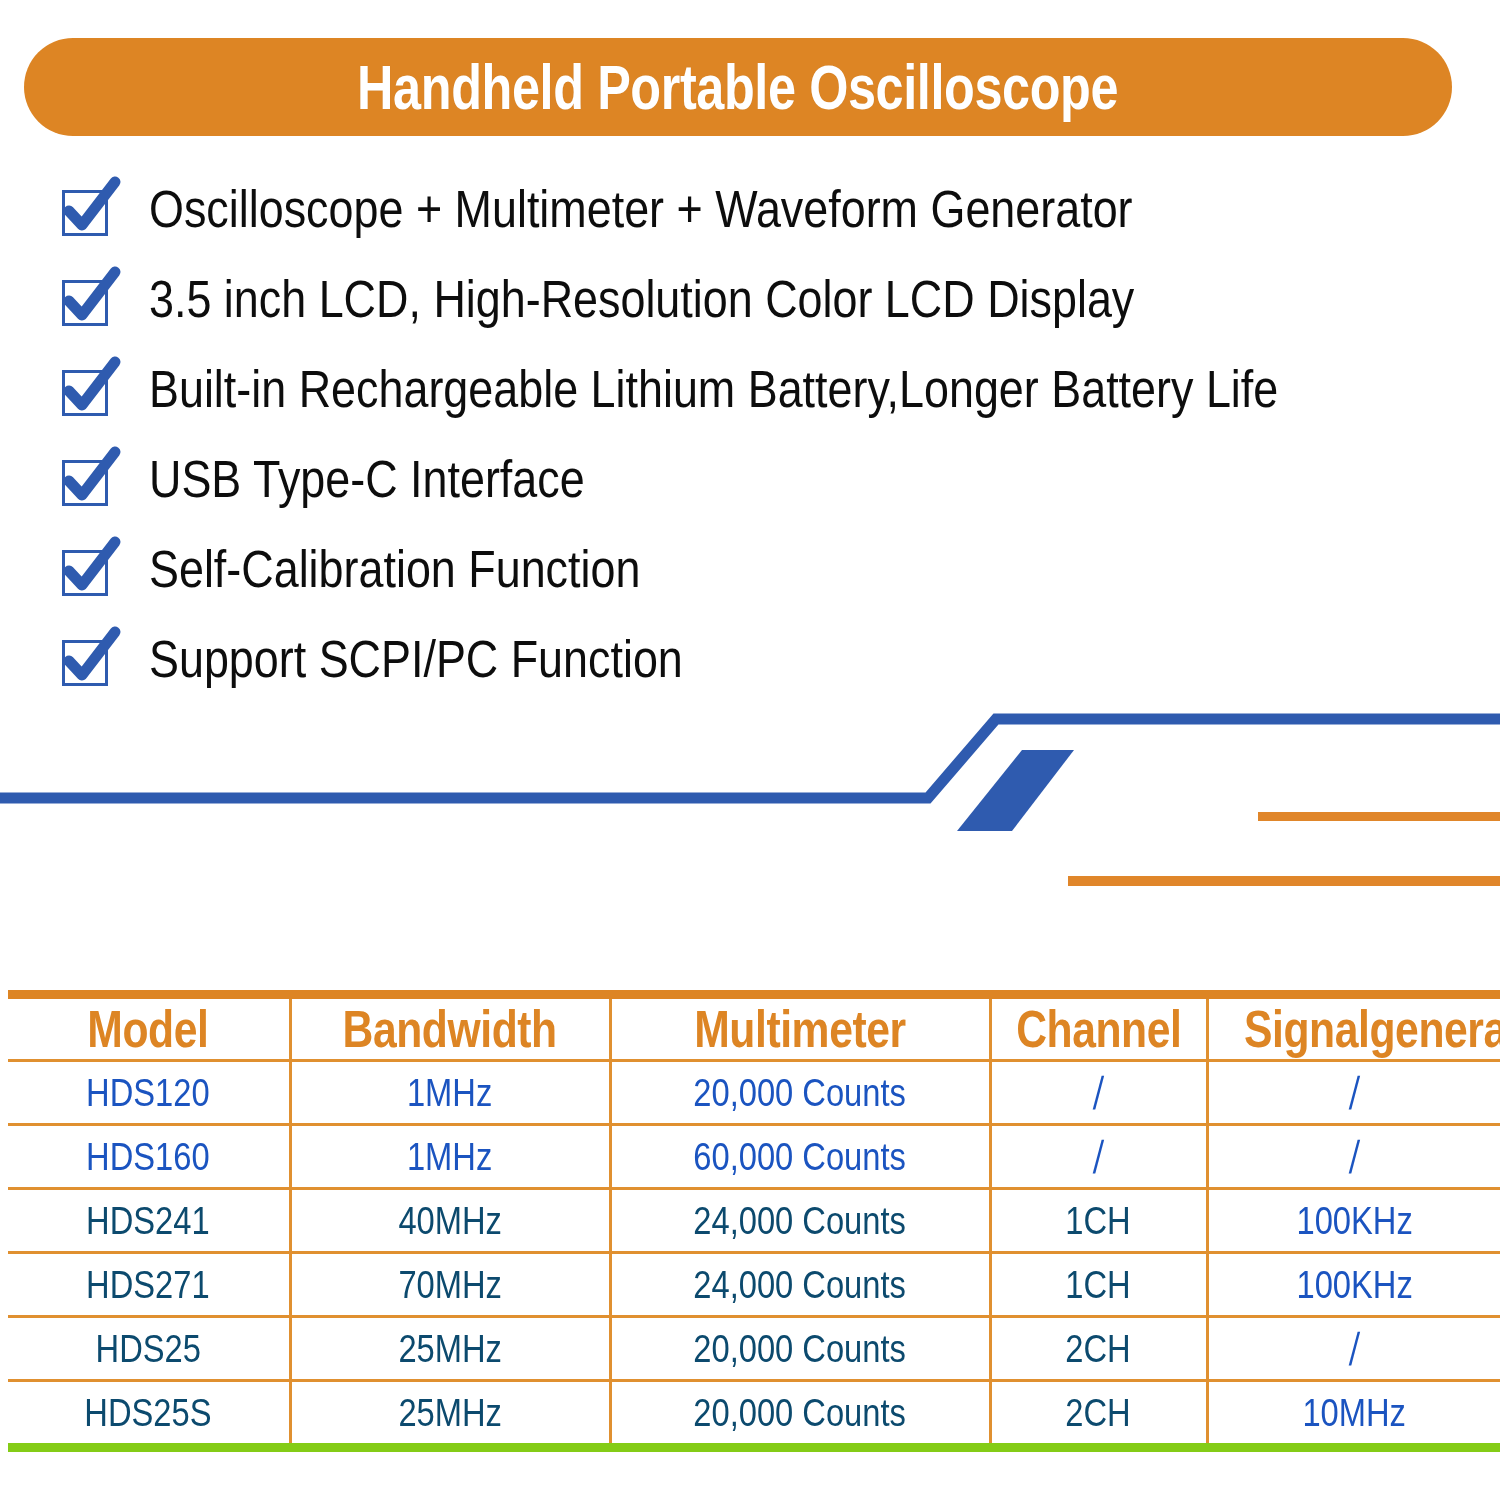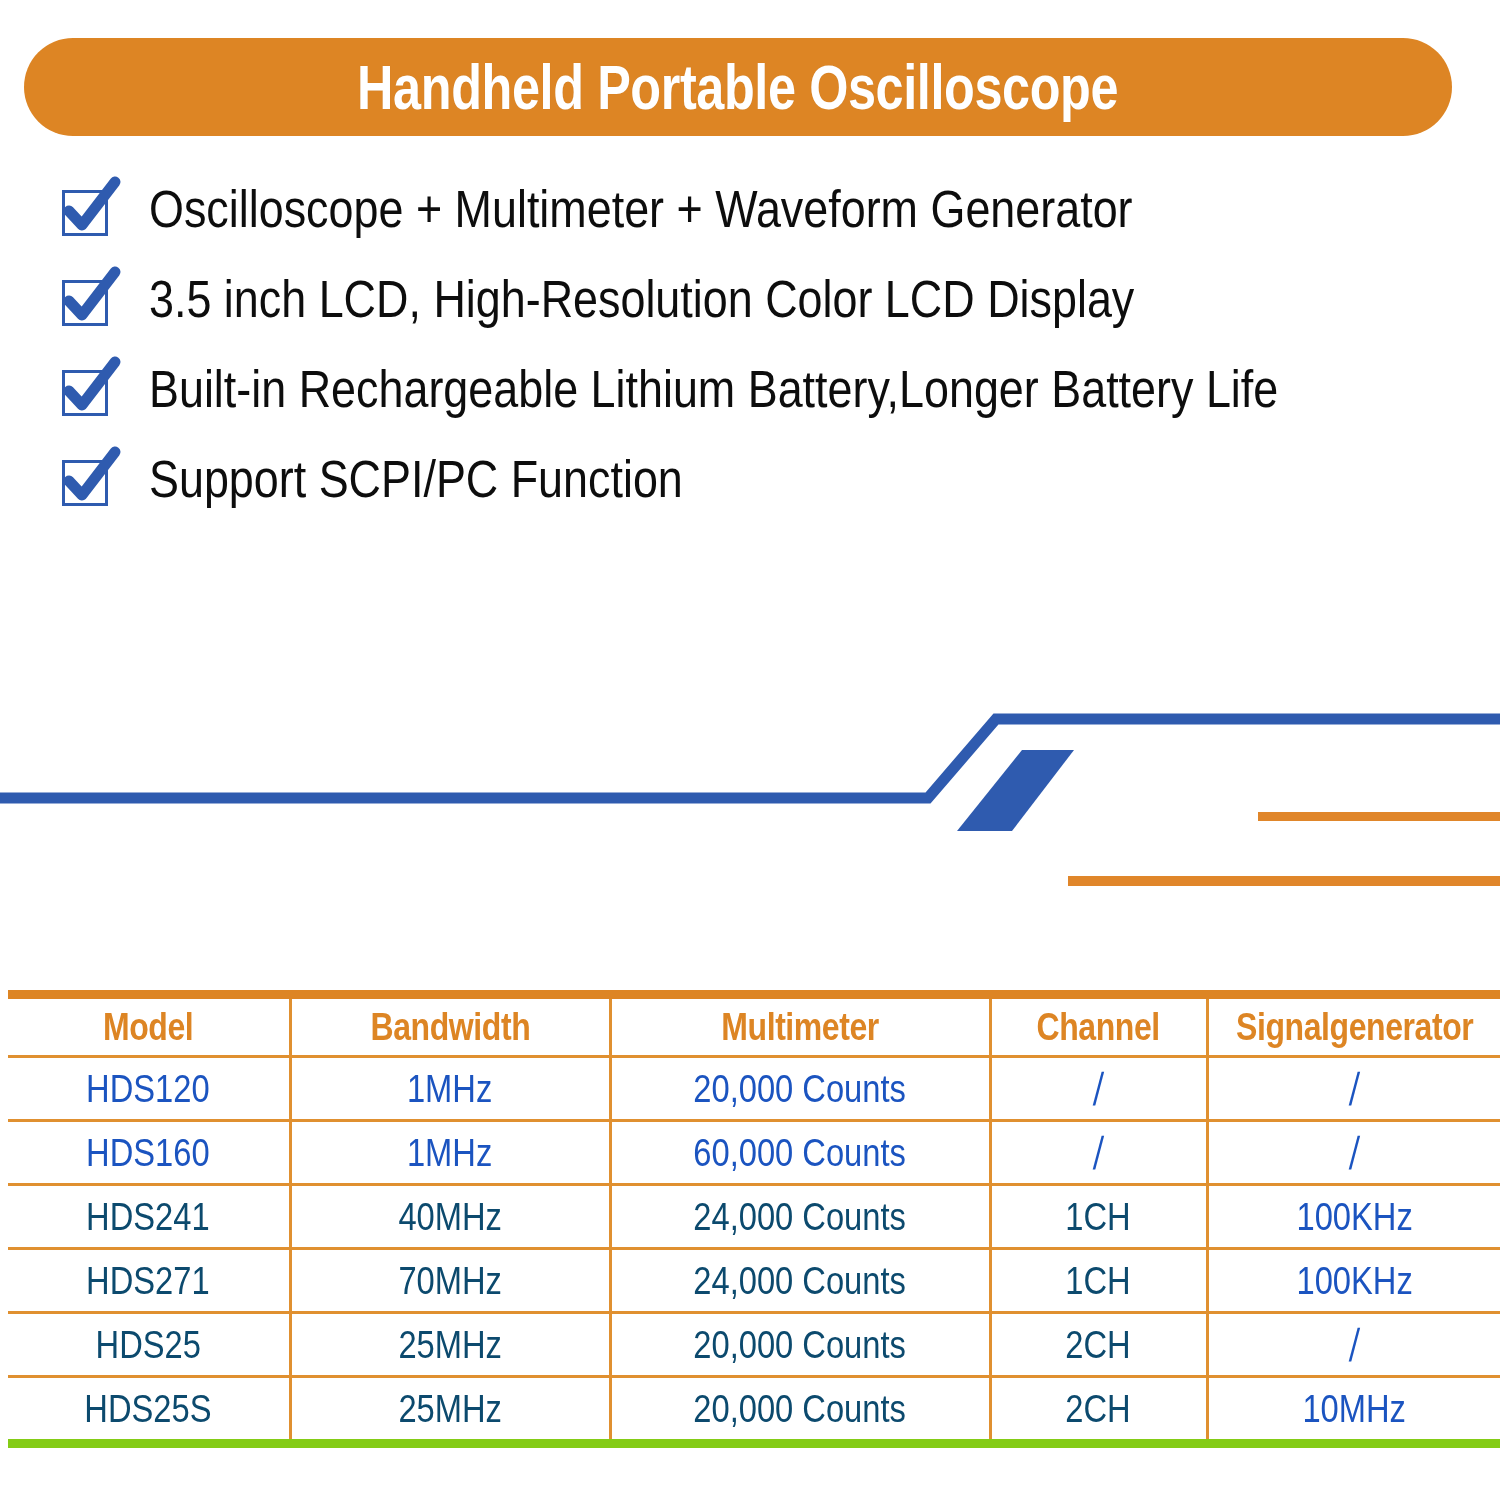--- a/index.html
+++ b/index.html
@@ -127,21 +127,21 @@
     text-align: center;
     vertical-align: middle;
     padding: 0;
     background: #FFFFFF;
   }
   table.spec thead th {
     height: 56px;
     border-top: 9px solid #DD8524;
     color: #DD8524;
     font-weight: bold;
-    font-size: 39px;
+    font-size: 52px;
     letter-spacing: -0.5px;
   }
   table.spec thead th .hcell {
     display: inline-block;
     transform: scaleX(0.82);
     transform-origin: center center;
     white-space: nowrap;
     line-height: 1;
   }
   table.spec tbody td {
@@ -206,21 +206,39 @@
   <div class="feature-row">
     <span class="checkbox-icon">
       <span class="cb-box"></span>
       <svg viewBox="0 0 62 62" xmlns="http://www.w3.org/2000/svg">
         <path d="M 11 33 L 24 47 L 57 4" fill="none" stroke="#2F5BAF" stroke-width="11" stroke-linecap="round" stroke-linejoin="round"></path>
       </svg>
     </span>
     <span class="feature-label">Built-in Rechargeable Lithium Battery,Longer Battery Life</span>
   </div>
 
-
+  <div class="feature-row">
+    <span class="checkbox-icon">
+      <span class="cb-box"></span>
+      <svg viewBox="0 0 62 62" xmlns="http://www.w3.org/2000/svg">
+        <path d="M 11 33 L 24 47 L 57 4" fill="none" stroke="#2F5BAF" stroke-width="11" stroke-linecap="round" stroke-linejoin="round"></path>
+      </svg>
+    </span>
+    <span class="feature-label">USB Type-C Interface</span>
+  </div>
+
+  <div class="feature-row">
+    <span class="checkbox-icon">
+      <span class="cb-box"></span>
+      <svg viewBox="0 0 62 62" xmlns="http://www.w3.org/2000/svg">
+        <path d="M 11 33 L 24 47 L 57 4" fill="none" stroke="#2F5BAF" stroke-width="11" stroke-linecap="round" stroke-linejoin="round"></path>
+      </svg>
+    </span>
+    <span class="feature-label">Self-Calibration Function</span>
+  </div>
 
   <div class="feature-row">
     <span class="checkbox-icon">
       <span class="cb-box"></span>
       <svg viewBox="0 0 62 62" xmlns="http://www.w3.org/2000/svg">
         <path d="M 11 33 L 24 47 L 57 4" fill="none" stroke="#2F5BAF" stroke-width="11" stroke-linecap="round" stroke-linejoin="round"></path>
       </svg>
     </span>
     <span class="feature-label">Support SCPI/PC Function</span>
   </div>

